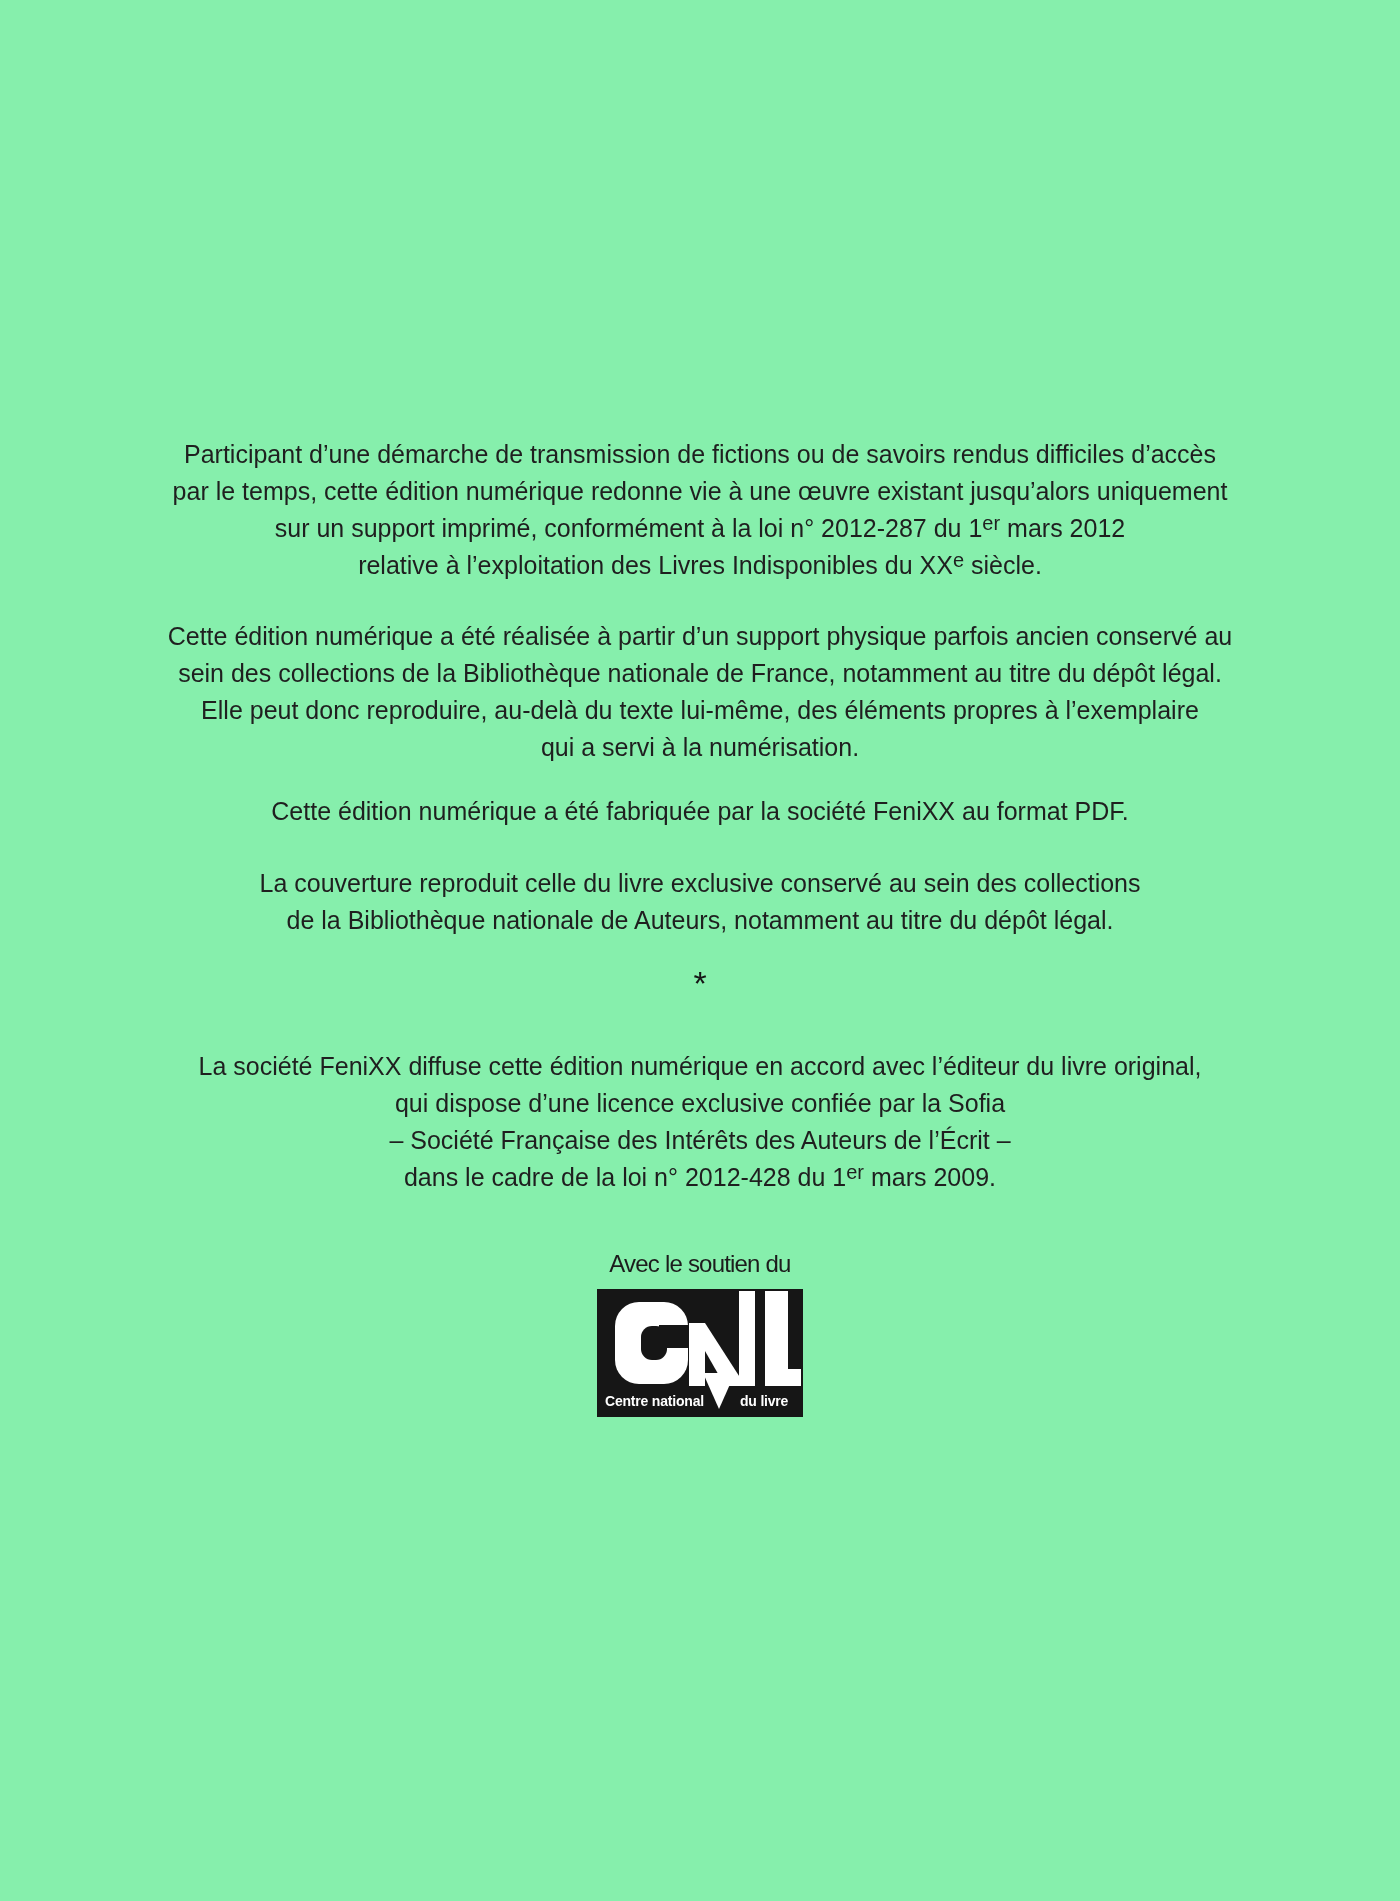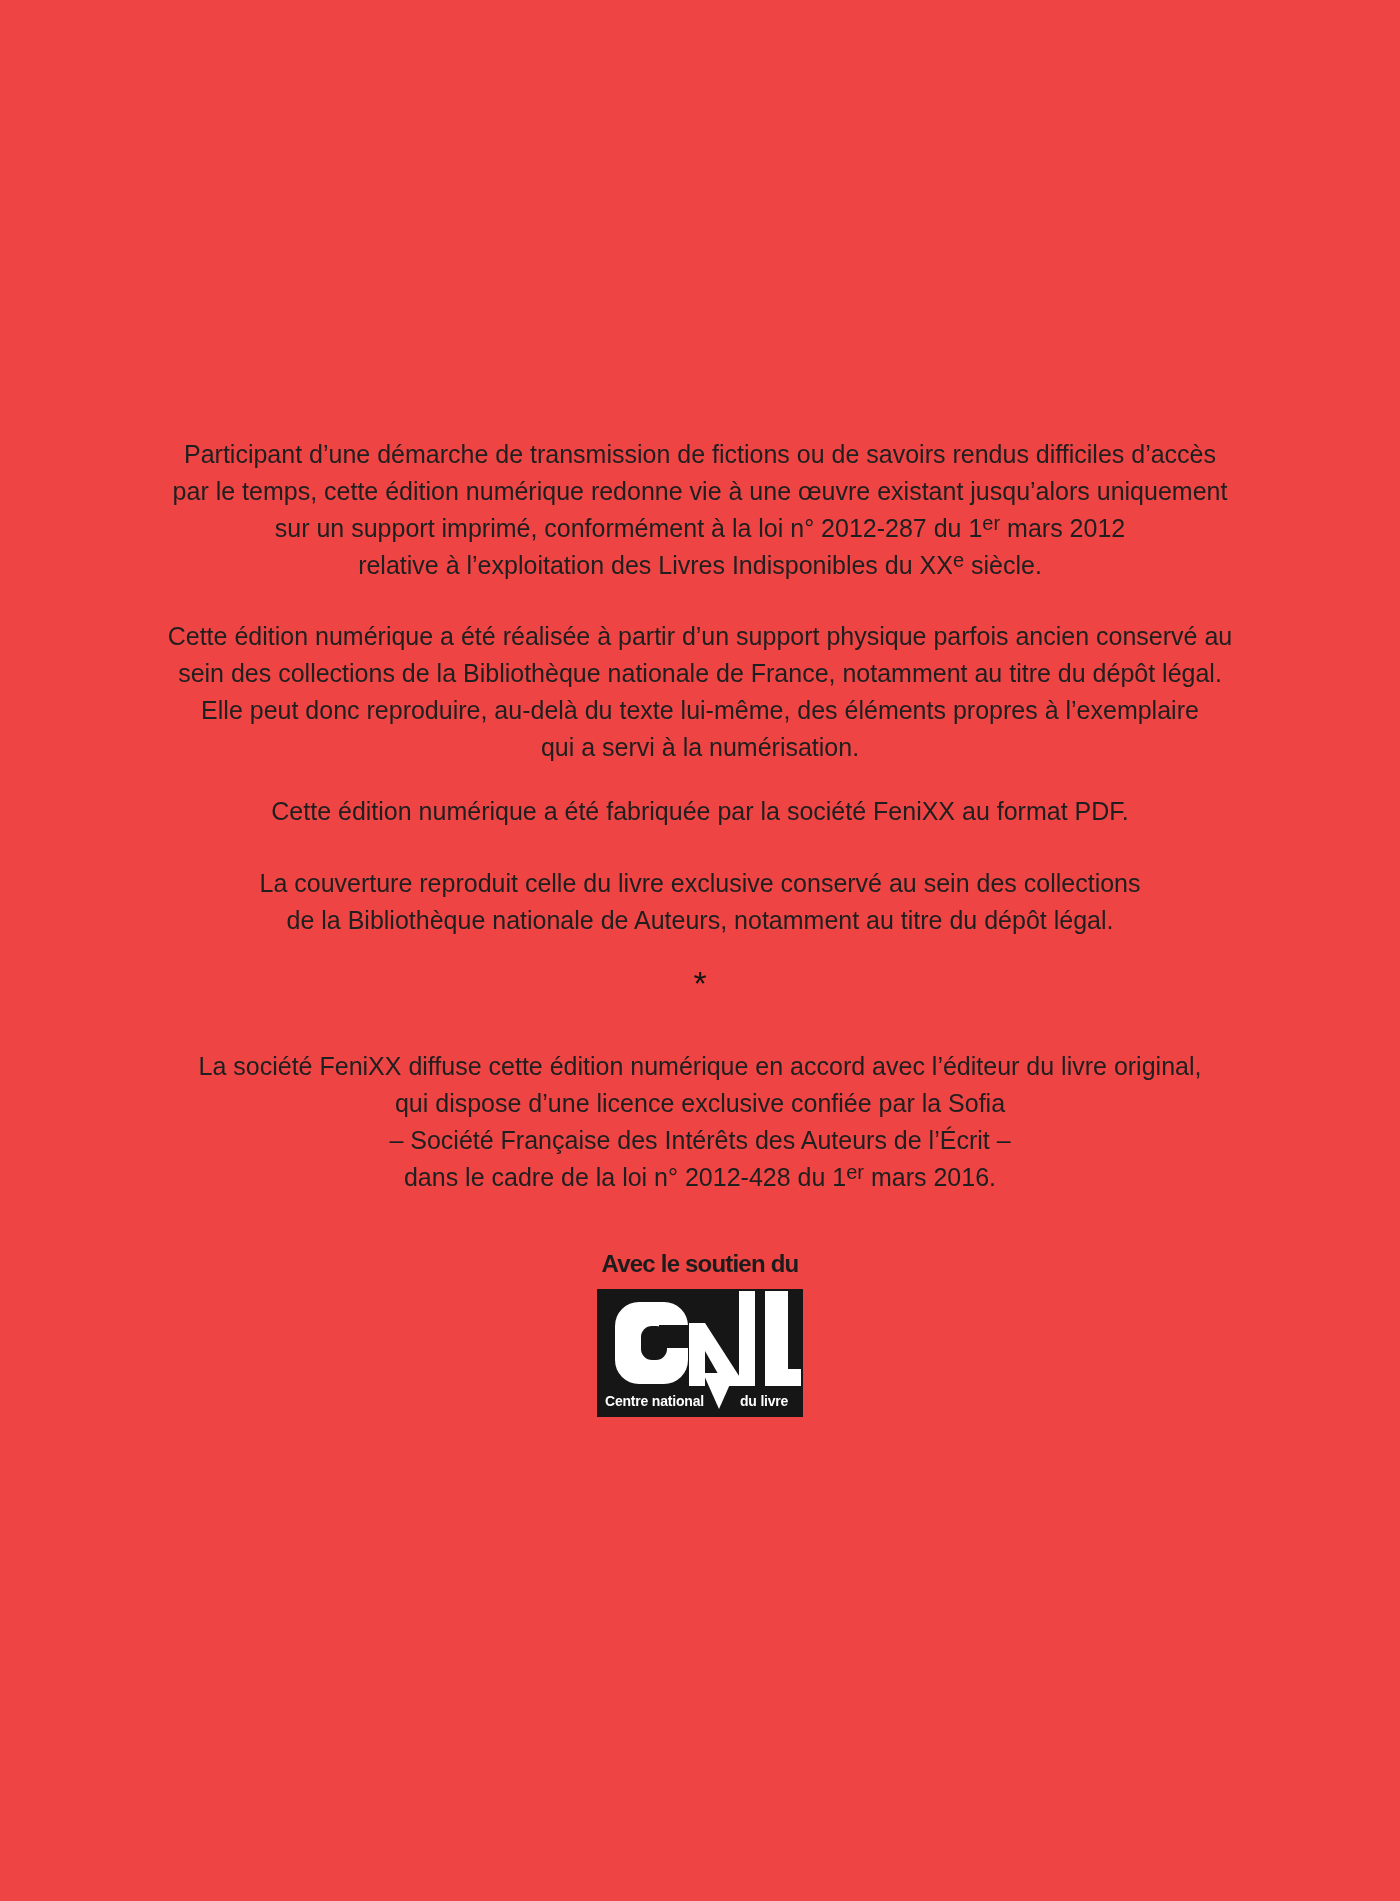--- a/index.html
+++ b/index.html
@@ -5,21 +5,21 @@
   html, body {
     margin: 0;
     padding: 0;
     background: #ffffff;
   }
   .page {
     position: relative;
     width: 1400px;
     height: 1901px;
     margin: 0 auto;
-    background: #ef4444;
+    background: #86efac;
     overflow: hidden;
     font-family: "Liberation Sans", "DejaVu Sans", sans-serif;
     color: #1f1f1f;
   }
   .content {
     position: absolute;
     top: 436px;
     left: 0;
     width: 100%;
     text-align: center;
@@ -40,21 +40,21 @@
   }
   sup {
     font-size: 20px;
     line-height: 0;
     vertical-align: 7px;
   }
   .support {
     margin-top: 53px;
     font-size: 24px;
     line-height: 30px;
-    font-weight: 700;
+    font-weight: 400;
     letter-spacing: -0.8px;
     color: #1c1c1c;
   }
   .cnl-svg {
     display: block;
     margin: 10px auto 0;
   }
   .cnl-bg { fill: #161616; }
   .wh { fill: #ffffff; }
   .bk { fill: #161616; }
@@ -101,21 +101,21 @@
       <span class="ln">La couverture reproduit celle du livre exclusive conservé au sein des collections</span>
       <span class="ln">de la Bibliothèque nationale de Auteurs, notamment au titre du dépôt légal.</span>
     </p>
 
     <p class="para star">*</p>
 
     <p class="para m-p5">
       <span class="ln">La société FeniXX diffuse cette édition numérique en accord avec l’éditeur du livre original,</span>
       <span class="ln">qui dispose d’une licence exclusive confiée par la Sofia</span>
       <span class="ln">– Société Française des Intérêts des Auteurs de l’Écrit –</span>
-      <span class="ln"><span>dans le cadre de la loi n° 2012-428 du 1</span><sup>er</sup><span> mars 2016.</span></span>
+      <span class="ln"><span>dans le cadre de la loi n° 2012-428 du 1</span><sup>er</sup><span> mars 2009.</span></span>
     </p>
 
     <div class="support">Avec le soutien du</div>
 
     <svg class="cnl-svg" width="206" height="128" viewBox="0 0 206 128" role="img">
       <rect class="cnl-bg" x="0" y="0" width="206" height="128"></rect>
       <g>
 
         <rect class="wh" x="18" y="13" width="73" height="82" rx="24"></rect>
         <rect class="bk" x="44" y="37" width="26" height="34" rx="11"></rect>

